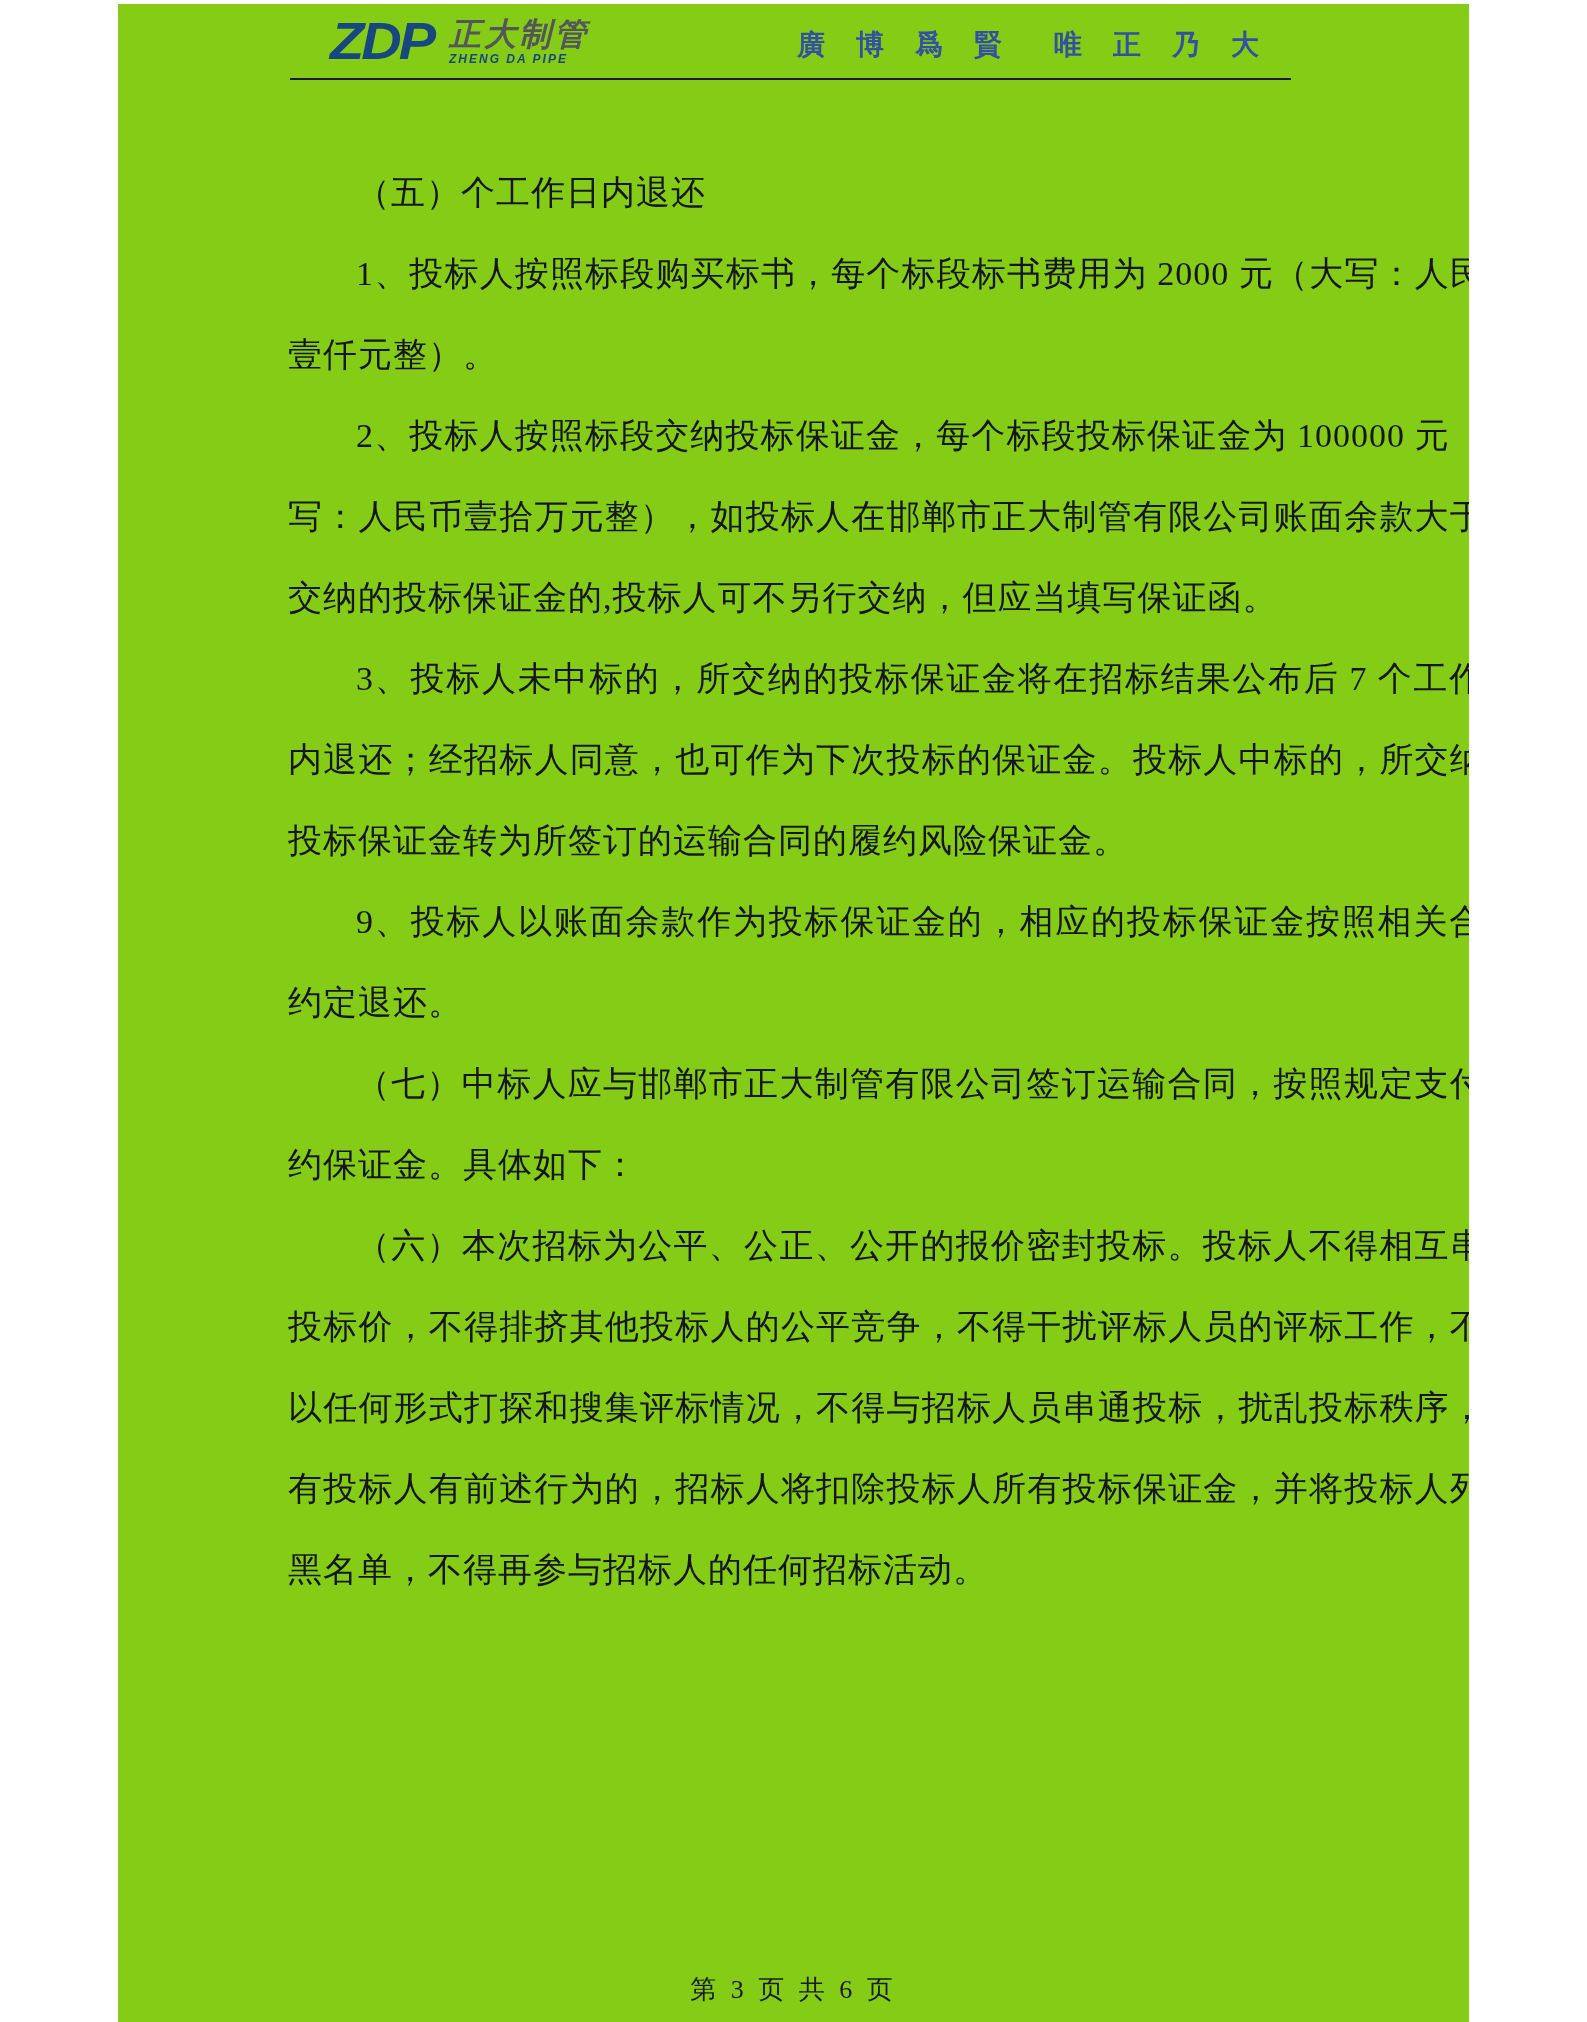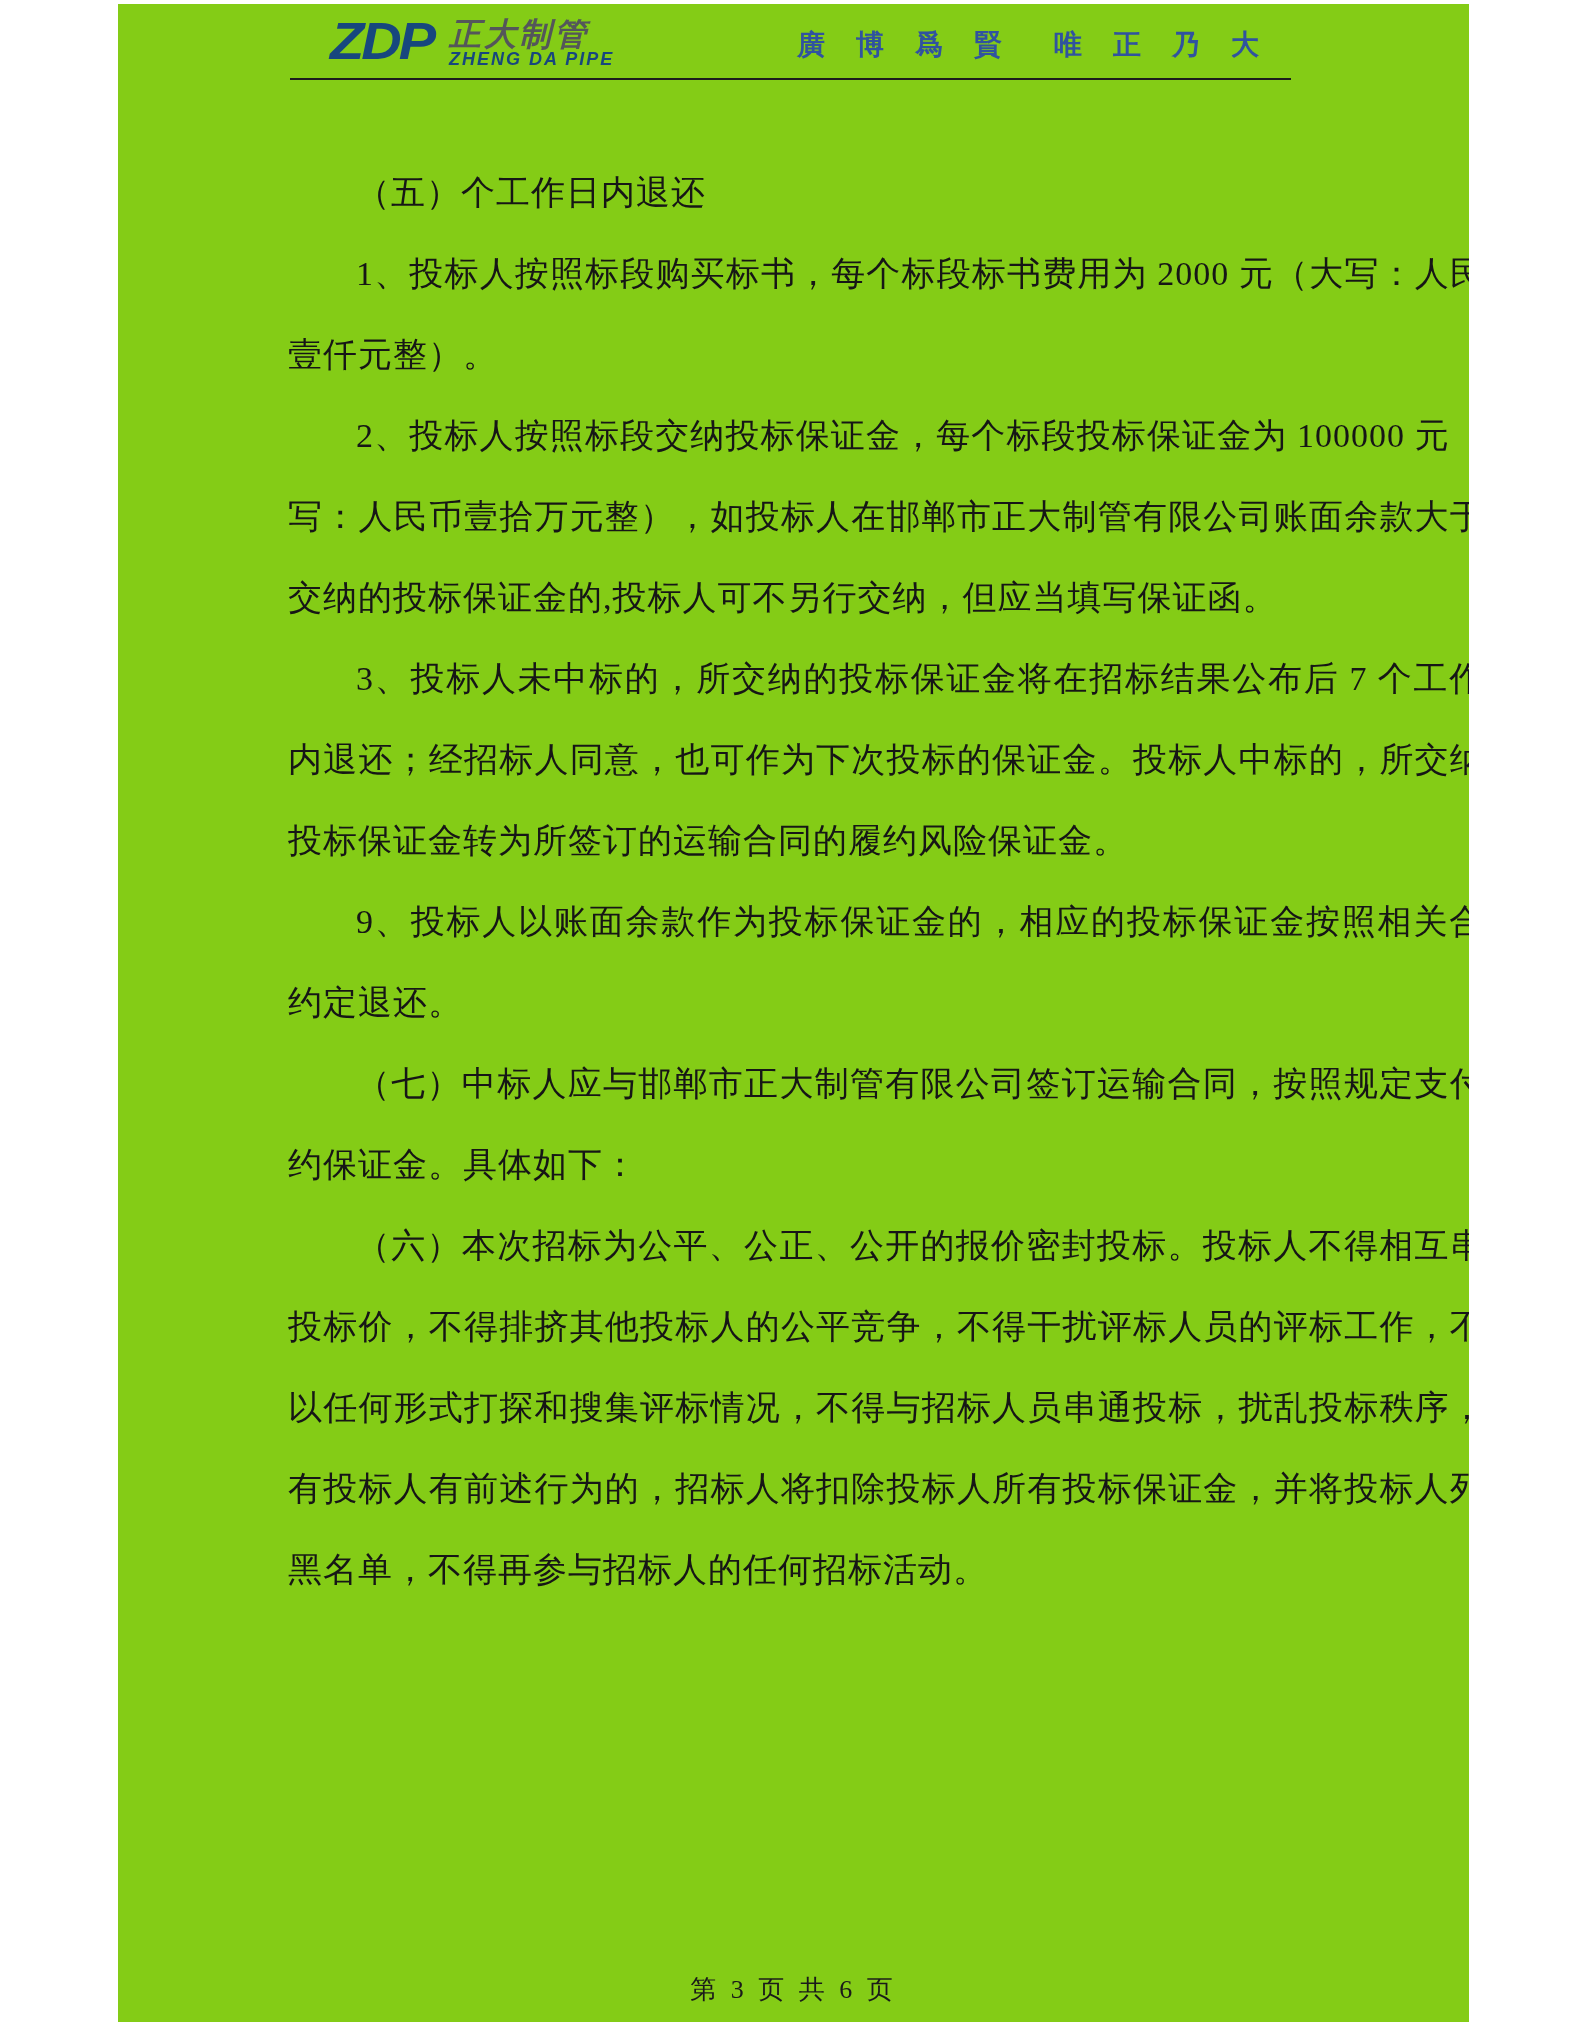--- a/index.html
+++ b/index.html
@@ -55,21 +55,21 @@
     font-family: "Liberation Sans", "DejaVu Sans", sans-serif;
     font-weight: 700;
     font-size: 32px;
     line-height: 34px;
     letter-spacing: 3px;
     color: #54565a;
   }
   .logo-en {
     font-family: "Liberation Sans", "DejaVu Sans", sans-serif;
     font-weight: 700;
-    font-size: 18px;
+    font-size: 12px;
     line-height: 17px;
     letter-spacing: 2px;
     color: #17477e;
   }
   .motto {
     position: absolute;
     right: 20px;
     top: 22px;
     font-family: "Liberation Serif", "DejaVu Serif", serif;
     font-weight: 700;

